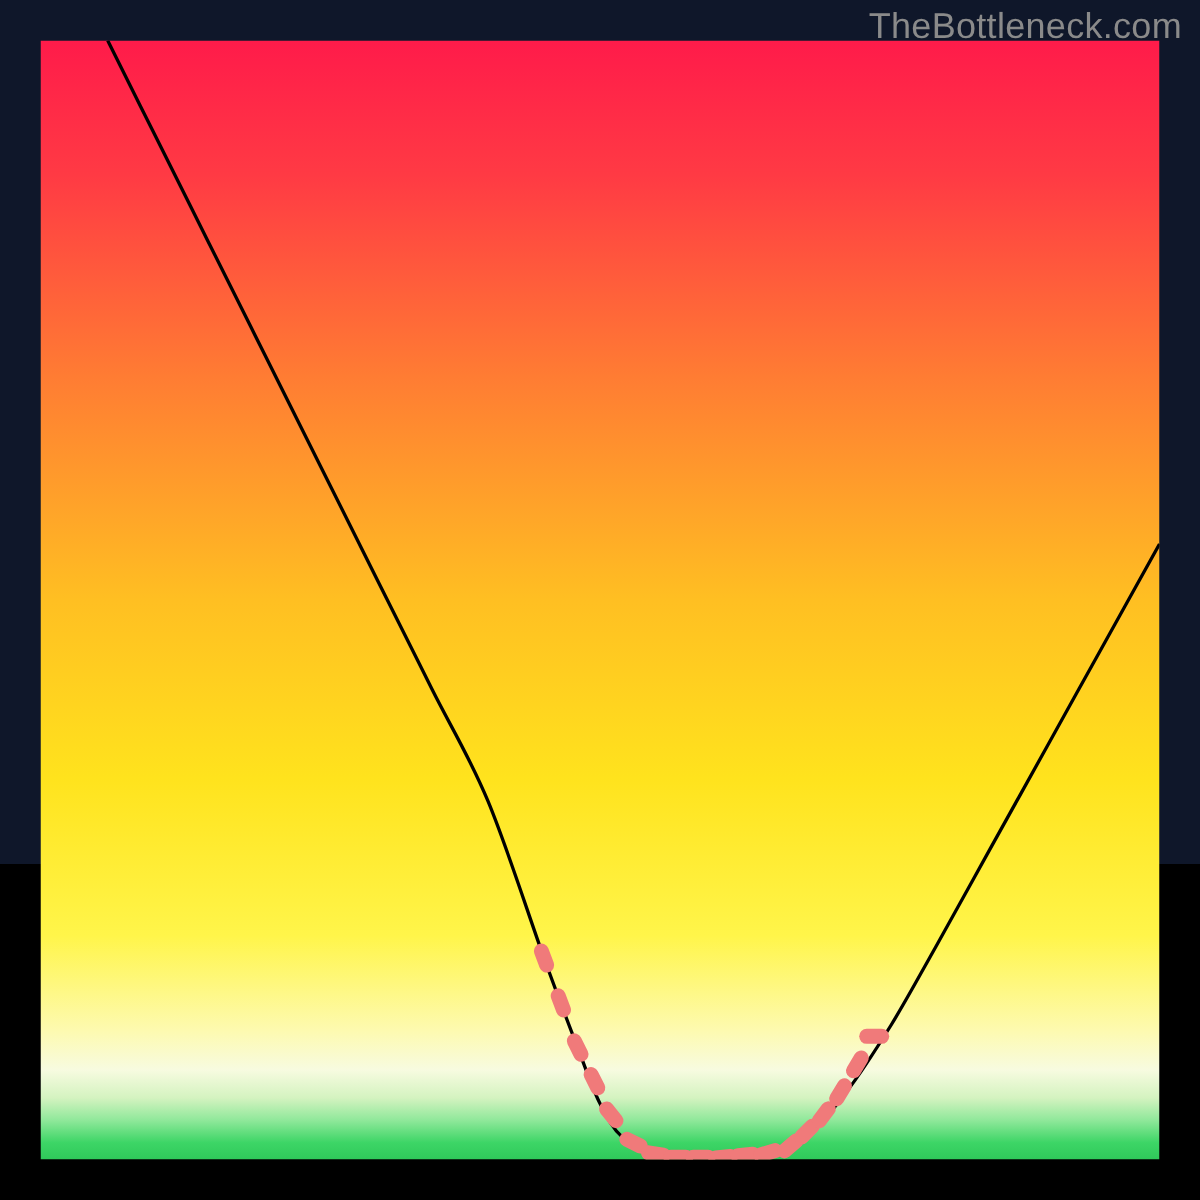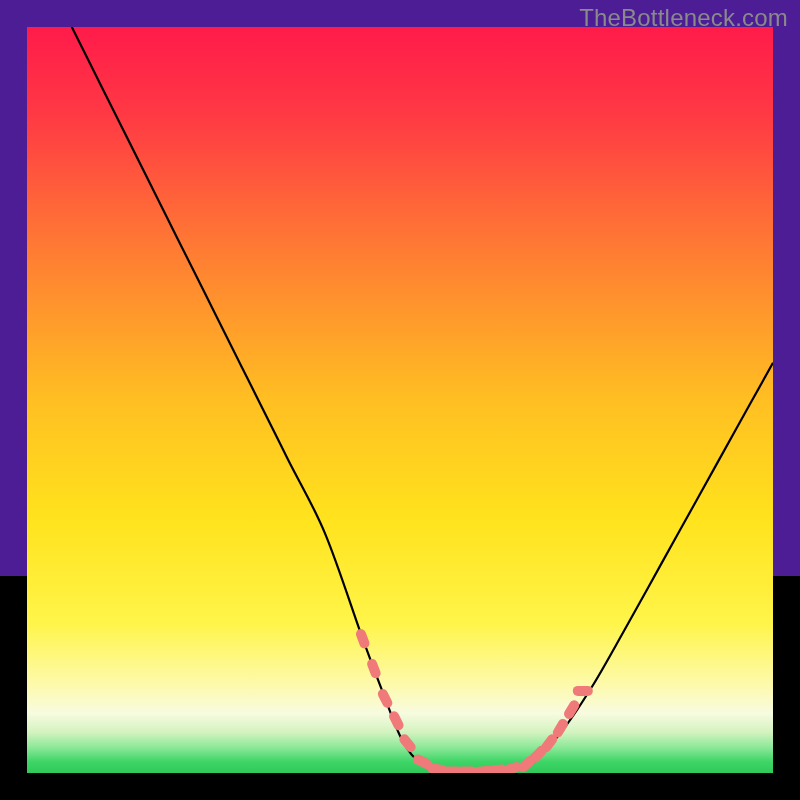--- a/index.html
+++ b/index.html
@@ -9,21 +9,21 @@
     height: 800px;
     background: #000;
     overflow: hidden;
   }
   .frame {
     position: absolute;
     left: 0;
     top: 0;
     width: 800px;
     height: 576px;
-    background: #4c1d95;
+    background: #0f172a;
   }
   .plot {
     position: absolute;
     left: 27px;
     top: 27px;
     width: 746px;
     height: 746px;
   }
   .watermark {
     position: absolute;

